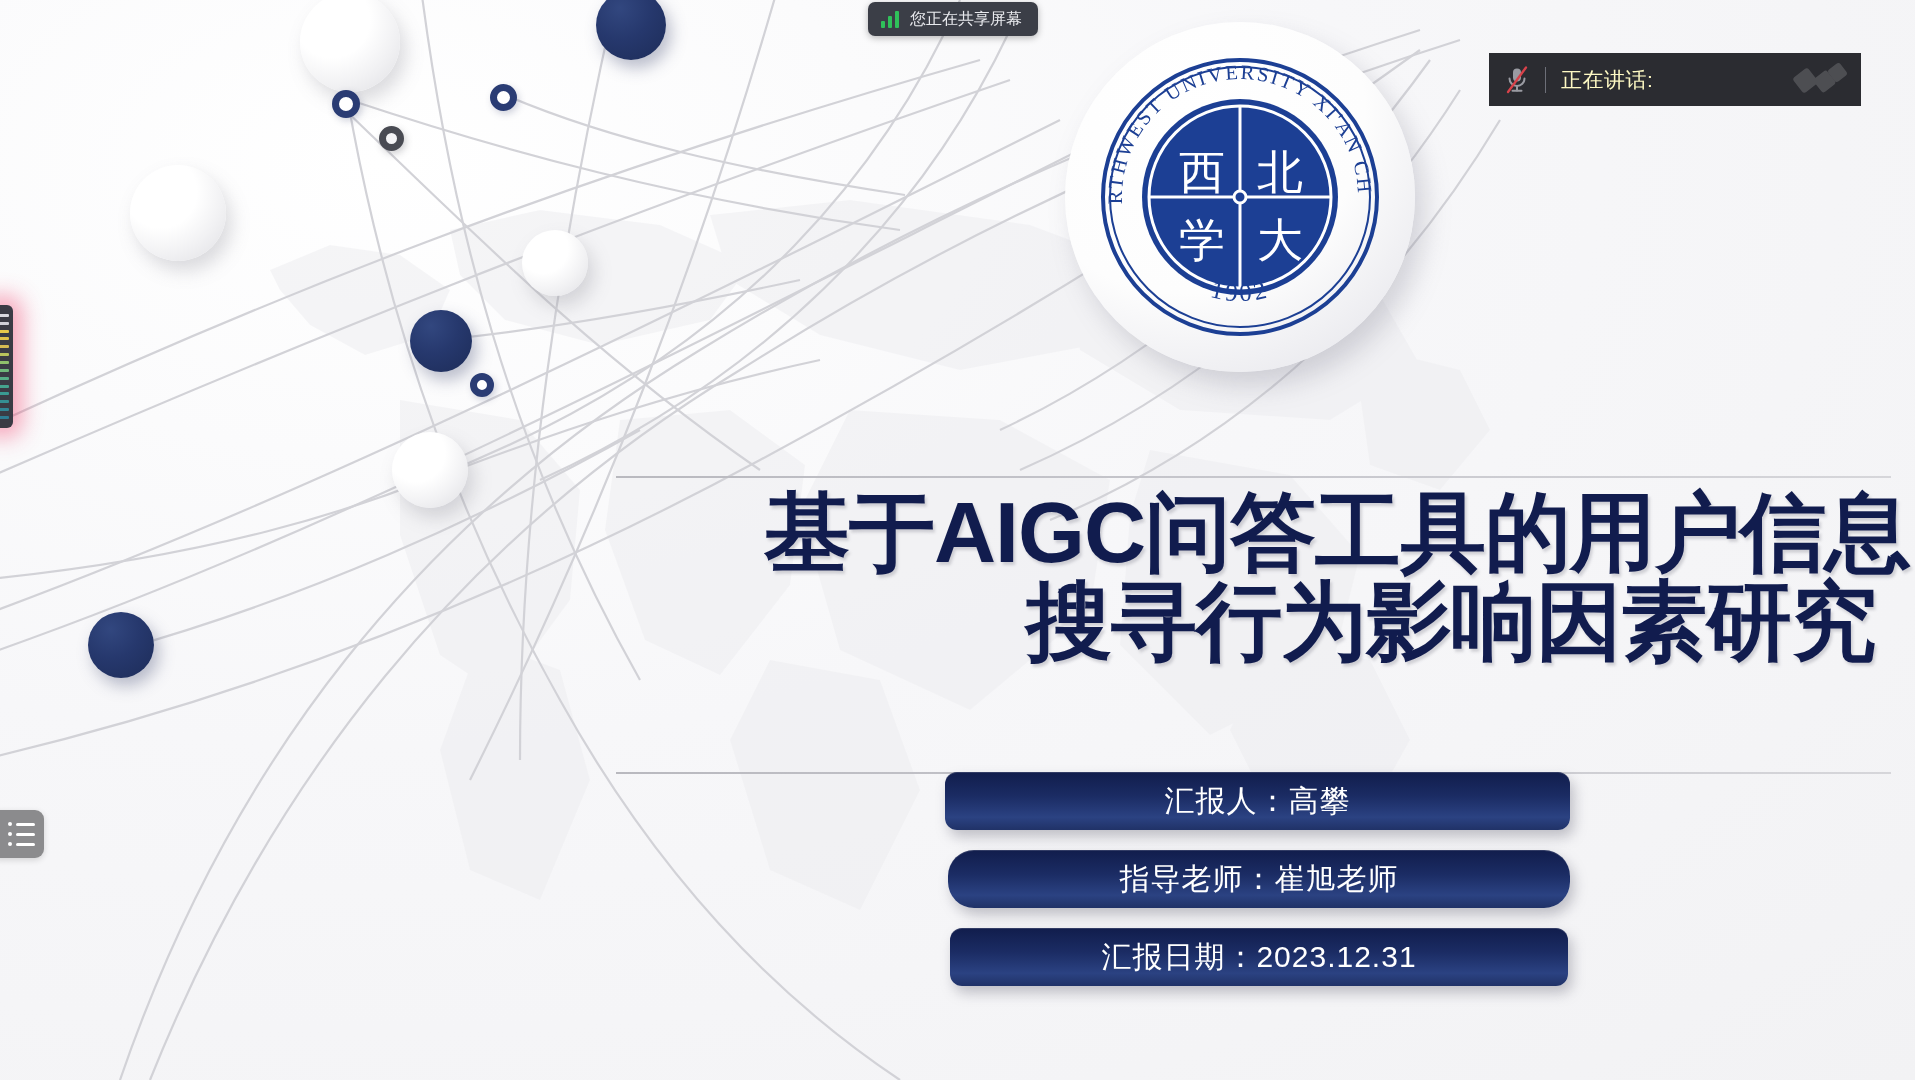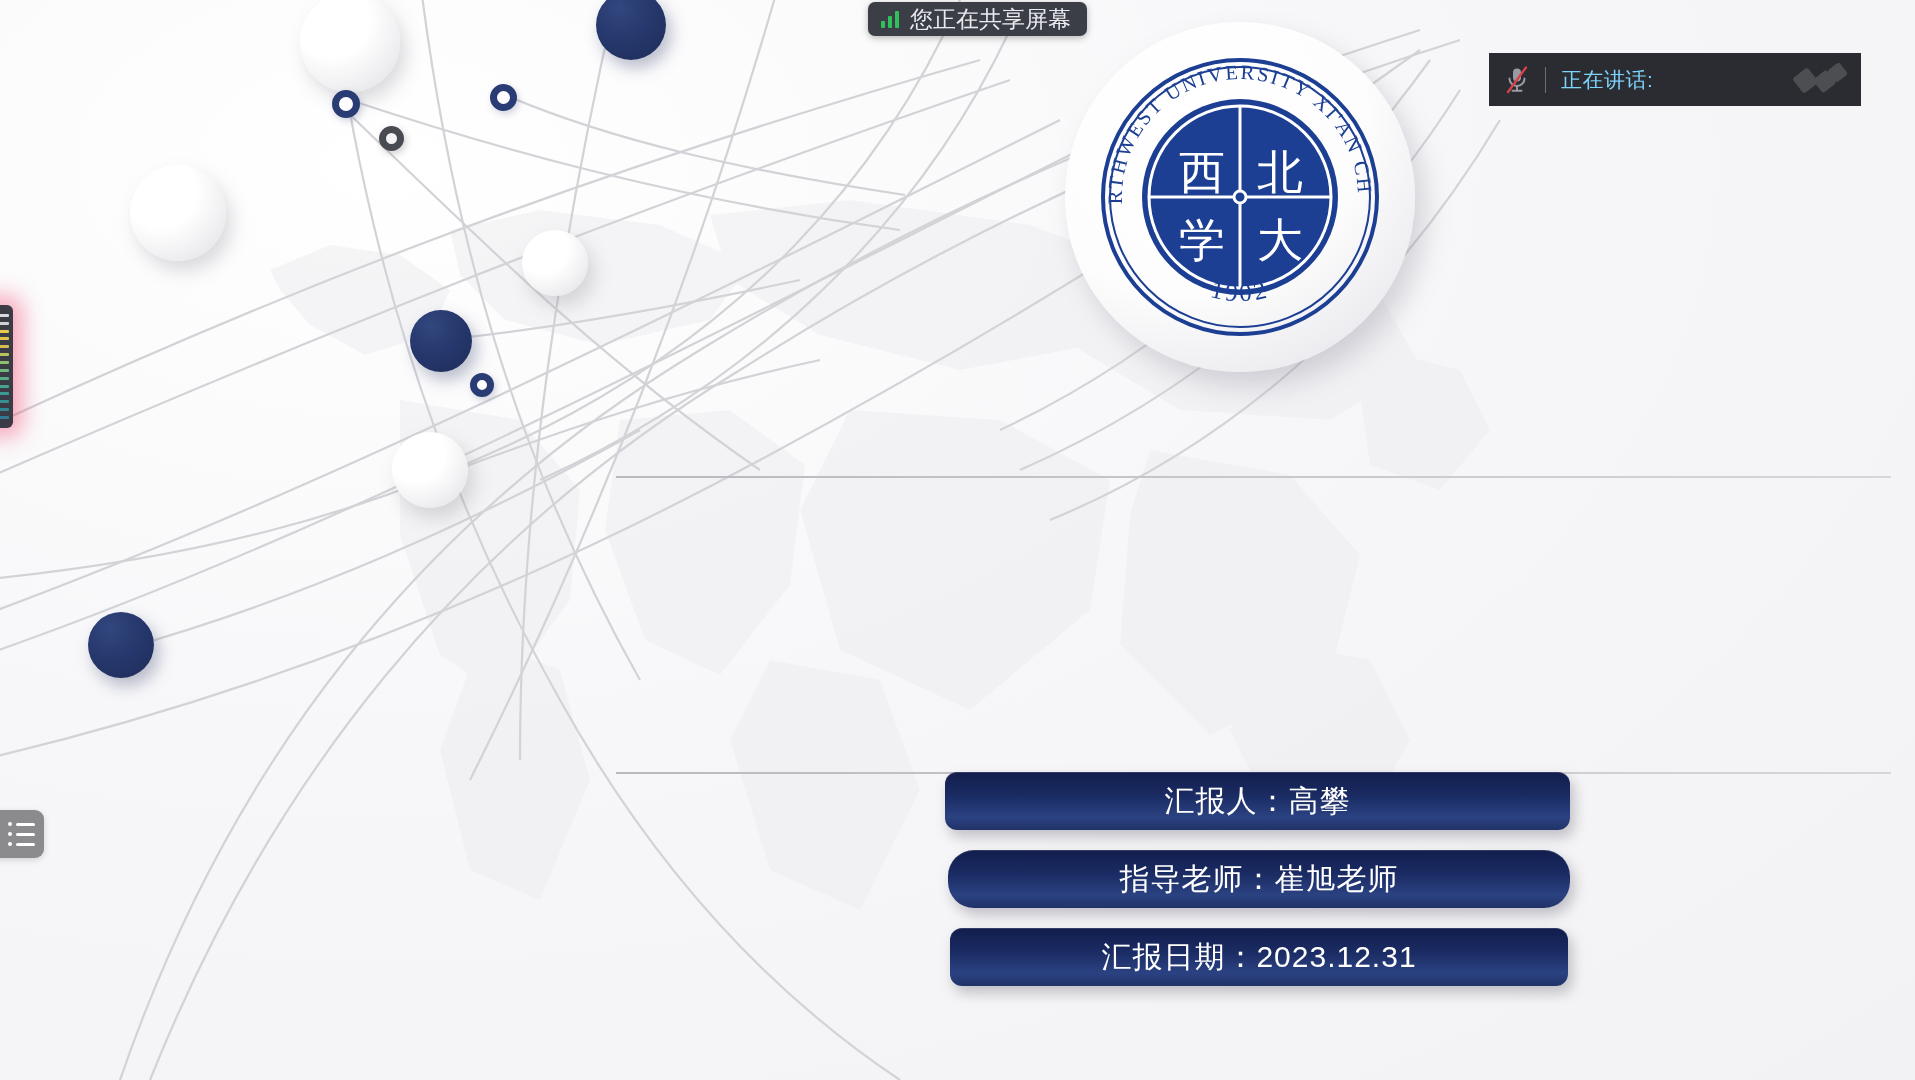--- a/index.html
+++ b/index.html
@@ -94,37 +94,37 @@
   #infobar-2{width:622px;margin-left:3px;border-radius:26px;}
   #infobar-3{width:618px;margin-left:5px;}
 
   
   #sharing-banner{
     position:absolute;left:868px;top:2px;
     height:34px;padding:0 16px 0 13px;
     display:flex;align-items:center;gap:11px;
     background:#3b3e47;border-radius:7px;
     box-shadow:0 2px 7px rgba(0,0,0,.28);
-    color:#e9eaee;font-size:23px;
+    color:#e9eaee;font-size:16px;
   }
   .bars-icon{display:flex;align-items:flex-end;gap:3px;height:17px;}
   .bars-icon i{display:block;width:4px;background:#2fc15a;border-radius:1px;}
   .bars-icon i:nth-child(1){height:7px;}
   .bars-icon i:nth-child(2){height:12px;}
   .bars-icon i:nth-child(3){height:17px;}
 
   #speaker-bar{
     position:absolute;left:1489px;top:53px;width:372px;height:53px;
     background:#2b2c31;display:flex;align-items:center;
     overflow:hidden;
   }
   #speaker-bar .micwrap{width:56px;display:flex;align-items:center;justify-content:center;}
   #speaker-bar .sep{width:1px;height:26px;background:#6d6f78;}
   #speaker-bar .who{
-    margin-left:15px;color:#7dd3fc;font-size:21px;letter-spacing:.5px;white-space:nowrap;
+    margin-left:15px;color:#fef9c3;font-size:21px;letter-spacing:.5px;white-space:nowrap;
   }
   #speaker-bar .brandmark{
     position:absolute;right:13px;top:8px;width:58px;height:38px;opacity:.16;
   }
 
   
   #rec-strip{
     position:absolute;left:-9px;top:305px;width:22px;height:115px;
     border-radius:6px;background:#3a3b44;
     box-shadow:0 0 22px 9px rgba(240,40,90,.42);
@@ -234,20 +234,24 @@
       </text>
       <text fill="#1c3f94" font-size="25" font-family="'Liberation Serif',serif" letter-spacing="3">
         <textPath href="#arcBot" startOffset="50%" text-anchor="middle">1902</textPath>
       </text>
     </svg>
   </div>
 
   <div class="divider" id="divider-top"></div>
   <div class="divider" id="divider-bottom"></div>
 
+  <div class="title">
+    <span>基于AIGC问答工具的用户信息</span>
+    <span class="l2">搜寻行为影响因素研究</span>
+  </div>
 
   <div class="infobars">
     <div class="infobar" id="infobar-1">汇报人：高攀</div>
     <div class="infobar" id="infobar-2">指导老师：崔旭老师</div>
     <div class="infobar" id="infobar-3">汇报日期：2023.12.31</div>
   </div>
 </div>
 
 <div id="rec-strip">
   <i style="background:#d8d8de"></i>

